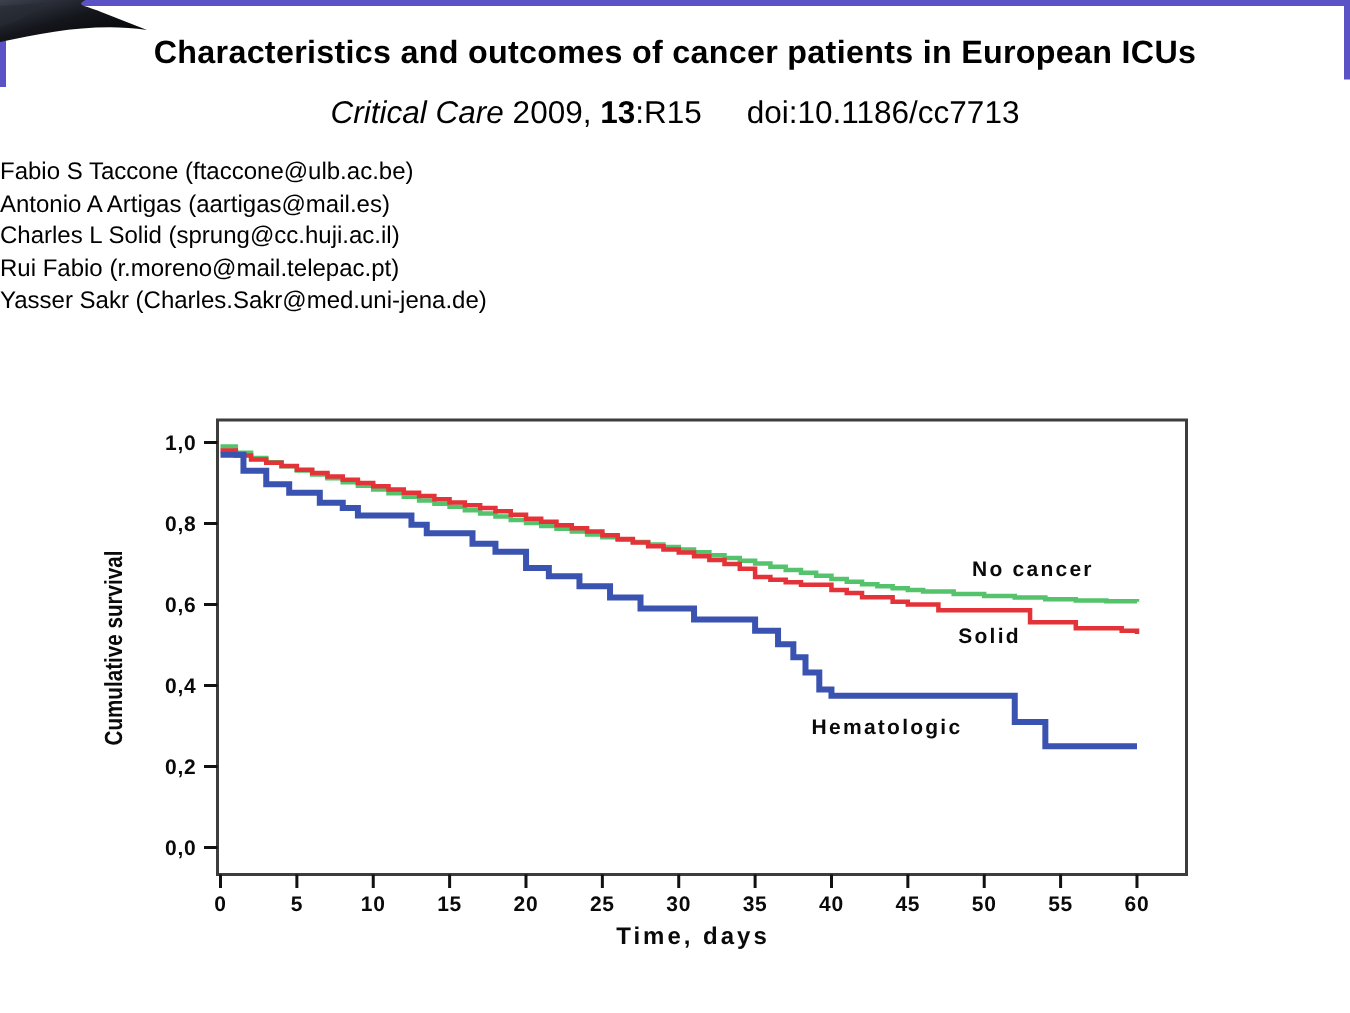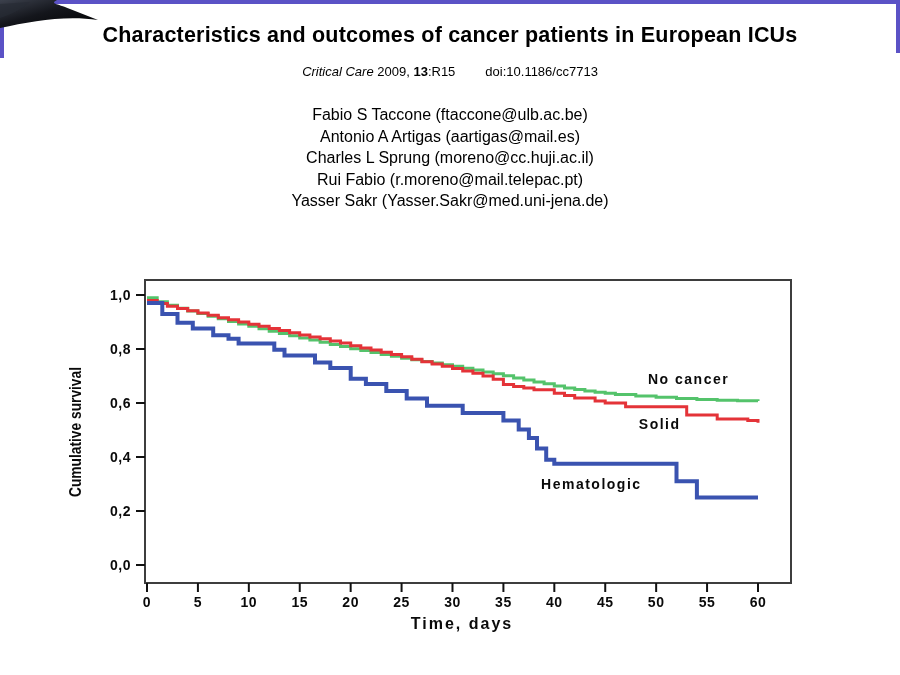--- a/index.html
+++ b/index.html
@@ -9,27 +9,27 @@
   }
   .border-top{position:absolute;left:0;top:0;width:900px;height:4px;}
   .border-left{position:absolute;left:0;top:0;width:4px;height:58px;}
   .border-right{position:absolute;right:0;top:0;width:4px;height:53px;}
   .fin{position:absolute;left:0;top:0;}
   .title{
     position:absolute;top:23px;left:0;width:900px;margin:0;text-align:center;
     font-size:21.5px;font-weight:bold;letter-spacing:0.2px;
   }
   .citation{
-    position:absolute;top:64px;left:0;width:900px;text-align:center;font-size:13px;
+    position:absolute;top:64px;left:0;width:900px;text-align:center;font-size:21px;
   }
   .citation .journal{font-style:italic;}
   .citation .volume{font-weight:bold;}
   .citation .doi{margin-left:30px;}
   .authors{
-    position:absolute;top:104px;left:0;width:900px;text-align:center;
+    position:absolute;top:104px;left:0;width:900px;text-align:left;
     font-size:16px;line-height:21.6px;
   }
   .chart-svg{position:absolute;left:0;top:258px;}
   .chart-svg text{fill:#0a0a0a;}
   .tick-label{font:bold 14px "Liberation Sans",sans-serif;letter-spacing:0.5px;}
   .series-label{font:bold 14px "Liberation Sans",sans-serif;letter-spacing:1.5px;}
   .x-title{font:bold 16px "Liberation Sans",sans-serif;letter-spacing:2px;}
   .y-title{font:bold 16.5px "Liberation Sans",sans-serif;}
 </style>
 </head>
@@ -53,23 +53,23 @@
     <path d="M0 4 L30 2 C20 10 10 15 0 18 Z" fill="#262b34" opacity="0.65"></path>
   </svg>
 
   <h1 class="title">Characteristics and outcomes of cancer patients in European ICUs</h1>
 
   <div class="citation"><span class="journal">Critical Care</span><span> 2009, </span><span class="volume">13</span><span>:R15</span><span class="doi">doi:10.1186/cc7713</span></div>
 
   <div class="authors">
     <div>Fabio S Taccone (ftaccone@ulb.ac.be)</div>
     <div>Antonio A Artigas (aartigas@mail.es)</div>
-    <div>Charles L Sprung (moreno@cc.huji.ac.il)</div>
+    <div>Charles L Solid (sprung@cc.huji.ac.il)</div>
     <div>Rui Fabio (r.moreno@mail.telepac.pt)</div>
-    <div>Yasser Sakr (Yasser.Sakr@med.uni-jena.de)</div>
+    <div>Yasser Sakr (Charles.Sakr@med.uni-jena.de)</div>
   </div>
 
   <svg id="chart-svg" class="chart-svg" width="900" height="400" viewBox="0 258 900 400">
       <rect x="145" y="280" width="646" height="303" fill="none" stroke="#3d3d3d" stroke-width="2"></rect>
       <line x1="136" y1="295" x2="145" y2="295" stroke="#111111" stroke-width="2"></line>
       <text x="131" y="300" text-anchor="end" class="tick-label">1,0</text>
       <line x1="136" y1="349" x2="145" y2="349" stroke="#111111" stroke-width="2"></line>
       <text x="131" y="354" text-anchor="end" class="tick-label">0,8</text>
       <line x1="136" y1="403" x2="145" y2="403" stroke="#111111" stroke-width="2"></line>
       <text x="131" y="408" text-anchor="end" class="tick-label">0,6</text>

